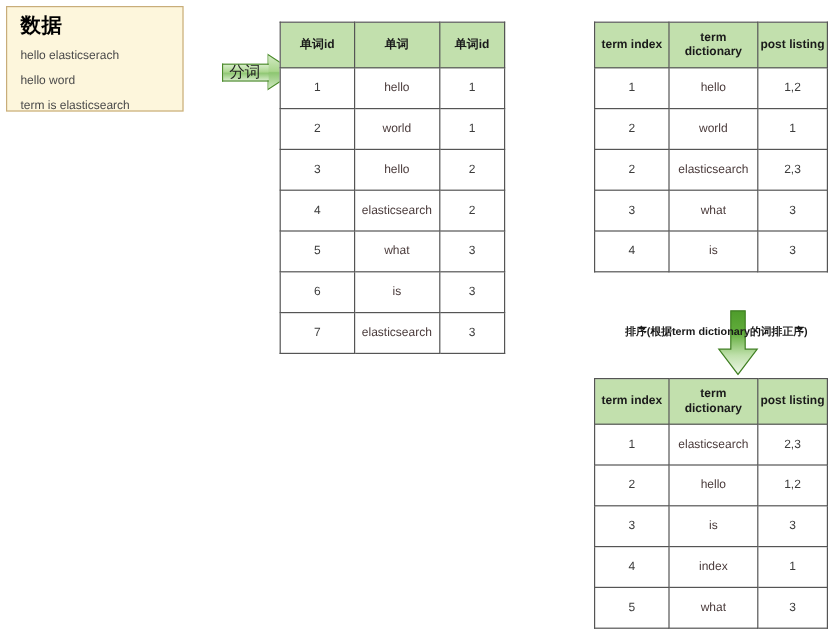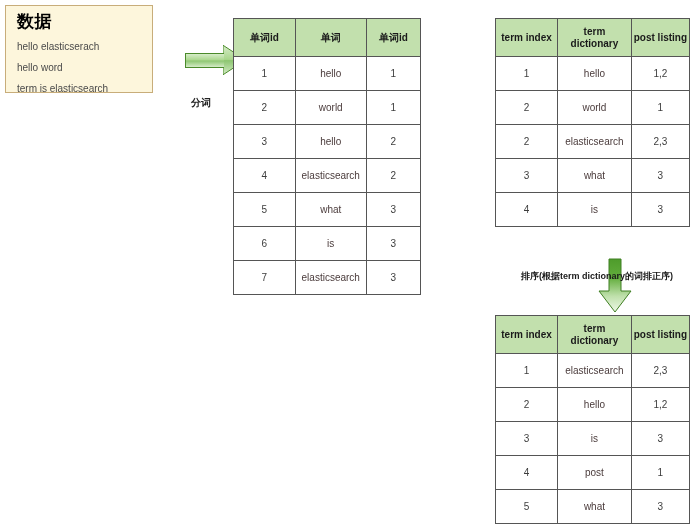--- a/index.html
+++ b/index.html
@@ -91,26 +91,25 @@
     border-right: none;
     position: relative;
     z-index: 1;
   }
   .arrow-h .head-svg { margin-left: -1px; display: block; }
   .arrow-h .label {
     position: absolute;
     left: 6px;
     top: 50%;
     transform: translateY(-50%);
-    font-size: 10px;
-    font-weight: bold;
+    font-size: 13px;
+    font-weight: normal;
     color: #222222;
     z-index: 3;
     white-space: nowrap;
-    margin-top: 43px;
   }
 
   #arrow-fenci { left: 185px; top: 44px; width: 62px; }
   #arrow-fenci .shaft { width: 40px; }
 
   #arrow-quchong { left: 420px; top: 44px; width: 72px; }
   #arrow-quchong .shaft { width: 48px; }
 
   #arrow-sort {
     position: absolute;
@@ -287,21 +286,21 @@
         <td class="word">hello</td>
         <td>1,2</td>
       </tr>
       <tr>
         <td>3</td>
         <td class="word">is</td>
         <td>3</td>
       </tr>
       <tr>
         <td>4</td>
-        <td class="word">post</td>
+        <td class="word">index</td>
         <td>1</td>
       </tr>
       <tr>
         <td>5</td>
         <td class="word">what</td>
         <td>3</td>
       </tr>
     </tbody>
   </table>
 

